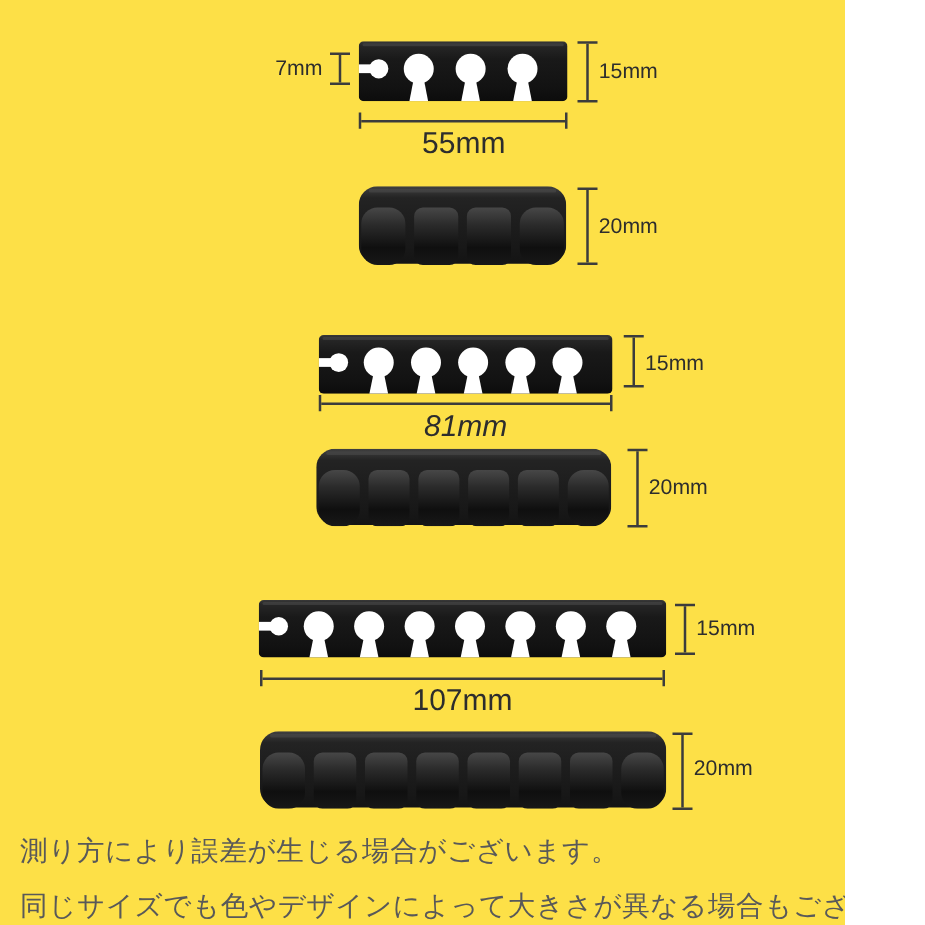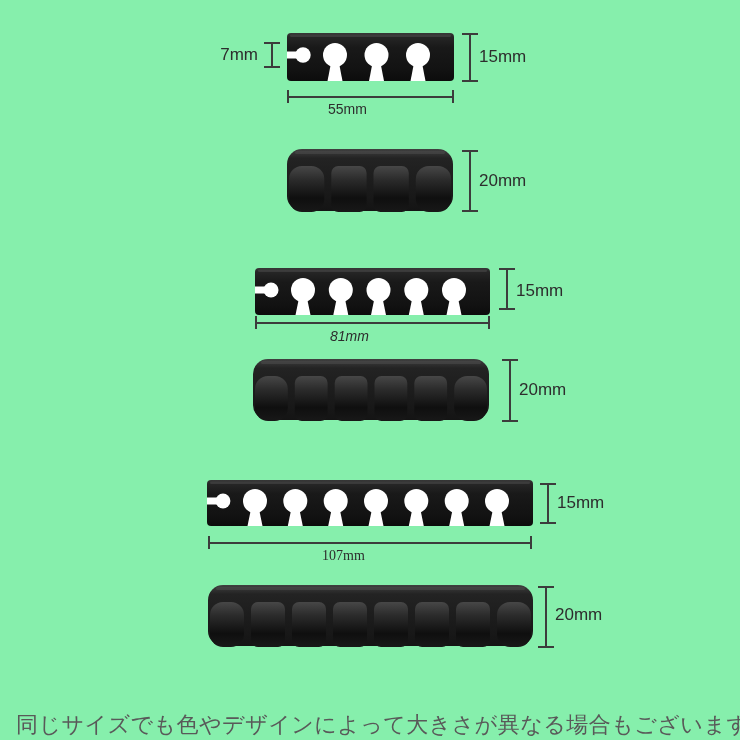--- a/index.html
+++ b/index.html
@@ -1,34 +1,34 @@
 <!DOCTYPE html>
 <html><head>
 <meta charset="utf-8">
 <style>
   html,body { margin:0; padding:0; background:#fff; }
   .canvas {
-    position:relative; width:740px; height:740px; background:#86efac;
+    position:relative; width:676px; height:740px; background:#fde047;
     overflow:hidden; font-family:"Liberation Sans","DejaVu Sans",sans-serif;
   }
   .product { position:absolute; }
   .product svg { display:block; }
 
   
   .vdim { position:absolute; display:flex; flex-direction:column; align-items:center; width:16px; }
   .vdim .cap  { width:16px; height:2px; background:#3c3c3c; }
   .vdim .line { width:2px; flex:1; background:#3c3c3c; }
 
   
   .hdim { position:absolute; display:flex; flex-direction:row; align-items:center; height:13px; }
   .hdim .cap  { width:2px; height:13px; background:#3c3c3c; }
   .hdim .line { height:2px; flex:1; background:#3c3c3c; }
 
   .dim-label { position:absolute; color:#2d2d2d; font-size:17px; white-space:nowrap; line-height:1.1; }
-  .dim-label.big { font-size:14px; text-align:left; }
+  .dim-label.big { font-size:24px; text-align:center; }
   .dim-label.right-align { text-align:right; }
 
   .note { position:absolute; color:#595959; font-size:22px; letter-spacing:0.5px; white-space:nowrap; }
 </style>
 </head>
 <body>
 
 <div class="canvas">
 
   <div class="product" style="left:287px; top:33px; width:167px; height:48px;">
@@ -219,21 +219,21 @@
       <div class="line"></div>
       <div class="cap"></div>
   </div>
   <div class="dim-label" style="left:557px; top:494px;">15mm</div>
 
   <div class="hdim" style="left:208px; top:536px; width:324px;">
     <div class="cap"></div>
       <div class="line"></div>
       <div class="cap"></div>
   </div>
-  <div class="dim-label big" style="left:322px; top:548px; width:96px;font-family:Liberation Serif, serif;">107mm</div>
+  <div class="dim-label big" style="left:322px; top:548px; width:96px;">107mm</div>
 
   <div class="product" style="left:208px; top:585px; width:325px; height:62px;">
       <svg width="325" height="62" xmlns="http://www.w3.org/2000/svg">
     <defs>
       <linearGradient id="gS5" x1="0" y1="0" x2="0" y2="1">
         <stop offset="0" stop-color="#404040"></stop>
             <stop offset="0.15" stop-color="#232323"></stop>
         <stop offset="1" stop-color="#141414"></stop>
           </linearGradient>
       <linearGradient id="gB5" x1="0" y1="0" x2="0" y2="1">
@@ -256,15 +256,16 @@
       </svg>
     </div>
 
   <div class="vdim" style="left:538px; top:586px; height:62px;">
     <div class="cap"></div>
       <div class="line"></div>
       <div class="cap"></div>
   </div>
   <div class="dim-label" style="left:555px; top:606px;">20mm</div>
 
+  <div class="note" style="left:16px; top:666px;">測り方により誤差が生じる場合がございます。</div>
   <div class="note" style="left:16px; top:710px;">同じサイズでも色やデザインによって大きさが異なる場合もございます。</div>
 
 </div>
 
 </body></html>

